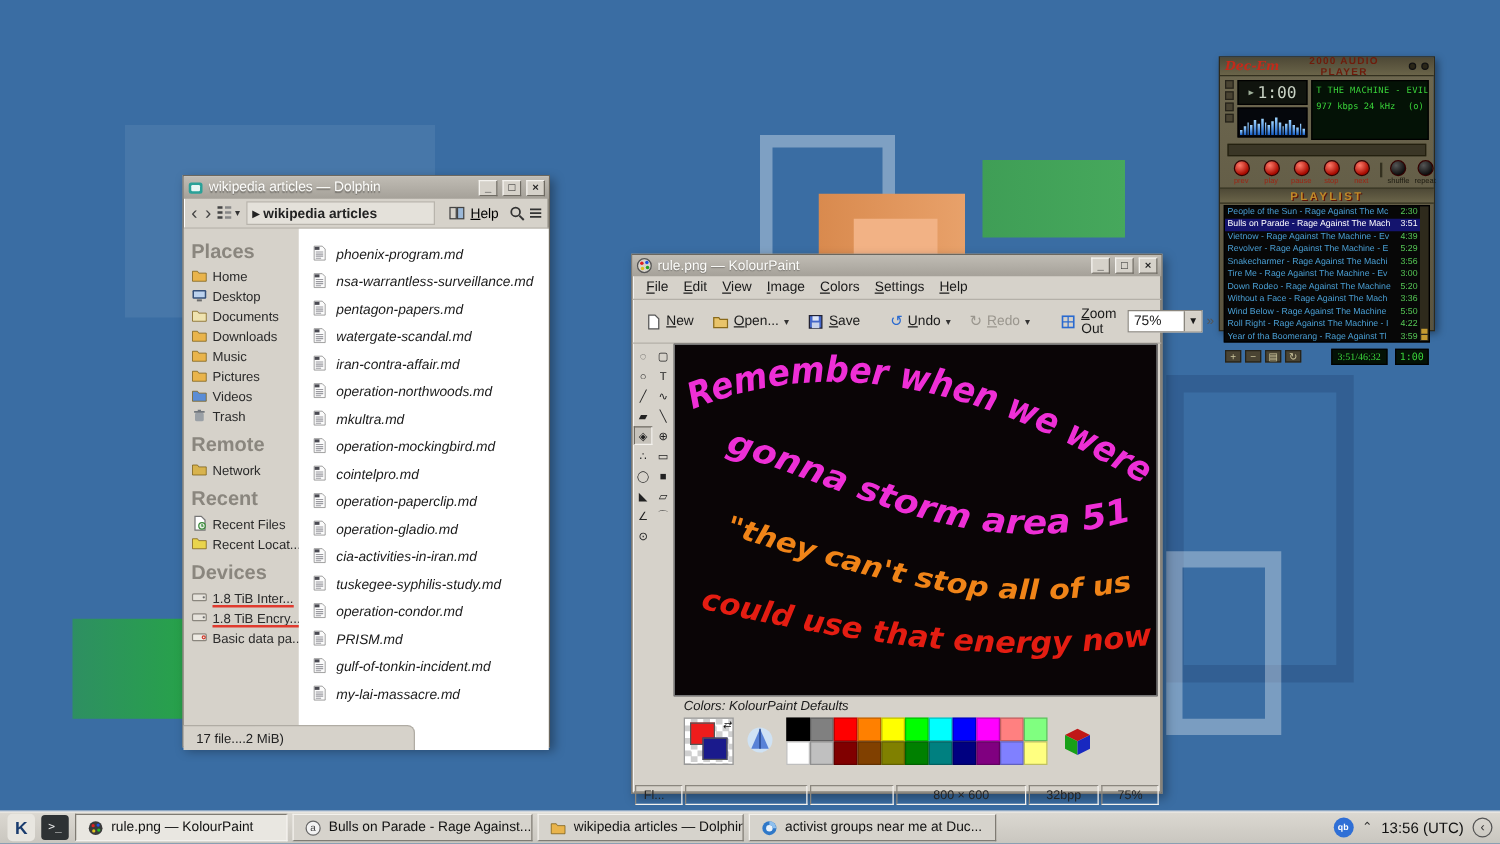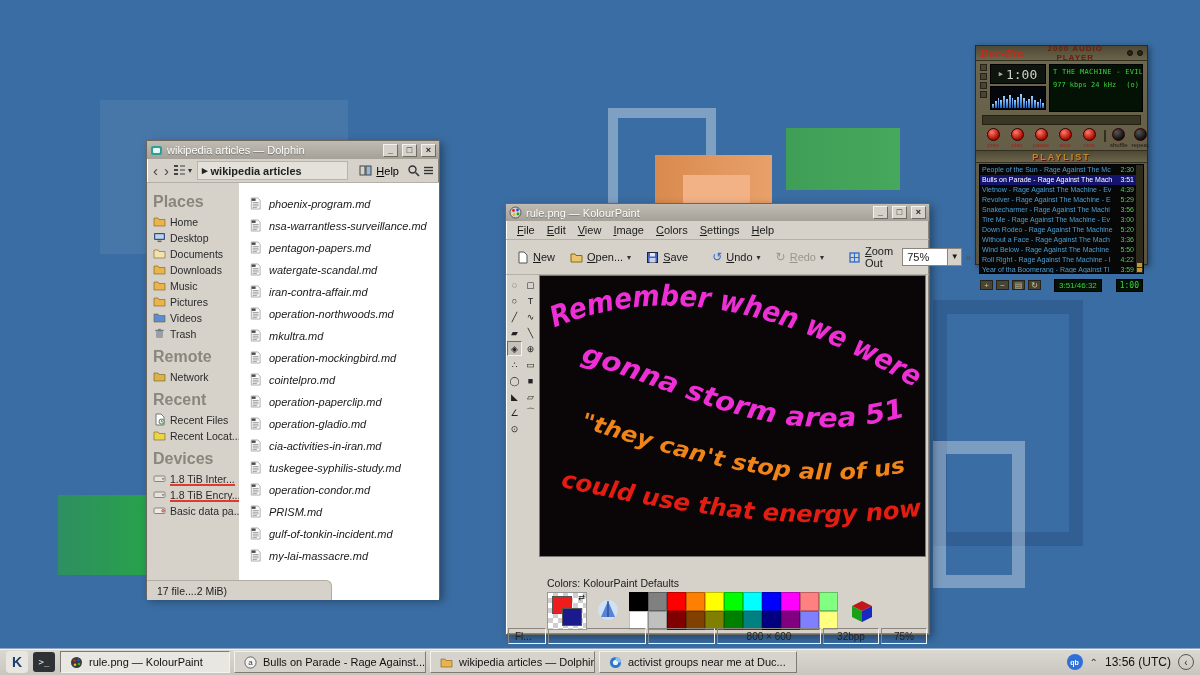--- a/index.html
+++ b/index.html
@@ -57,21 +57,21 @@
   
   #kpaint{left:505px;top:203px;width:425px;height:432px;z-index:5;}
   .kp-main{display:flex;height:352px;}
   .kp-tools{width:34px;padding:2px 1px;display:grid;grid-template-columns:15px 15px;gap:1px;
     align-content:start;justify-content:center;}
   .kp-tool{width:15px;height:15px;display:flex;align-items:center;justify-content:center;
     font-size:9px;color:#222;border:1px solid transparent;}
   .kp-tool.sel{border-color:#6f6b63 #f4f2ee #f4f2ee #6f6b63;background:#c6c2ba;}
   .kp-right{flex:1;display:flex;flex-direction:column;}
   .kp-canvas{width:387px;height:282px;background:#0a0506;border:1px solid #777;position:relative;}
-  .kp-colorszone{flex:1;padding:18px 0 0 8px;}
+  .kp-colorszone{flex:1;padding:0 0 0 8px;font-style:italic;}
   .kp-colors-label{font-size:10.5px;color:#1a1a1a;margin:2px 0 3px 0;}
   .kp-colorrow{display:flex;align-items:center;gap:10px;}
   .kp-swsel{width:40px;height:38px;position:relative;background:
     repeating-conic-gradient(#cfcfcf 0 25%,#ffffff 0 50%) 0 0/10px 10px;border:1px solid #999;}
   .kp-fg{position:absolute;left:4px;top:3px;width:20px;height:18px;border:1px solid #555;}
   .kp-bg{position:absolute;right:4px;bottom:3px;width:20px;height:18px;border:1px solid #555;}
   .kp-swap{position:absolute;right:1px;top:0;font-size:8px;color:#111;}
   .kp-sim{width:22px;height:24px;}
   .kp-pal{display:grid;grid-template-columns:repeat(11,19px);grid-auto-rows:19px;}
   .kp-cell{border:1px solid rgba(0,0,0,0.25);}
@@ -128,22 +128,22 @@
   .pl-row.sel{background:#14146e;color:#fff;}
   .pl-row .tt{flex:1;overflow:hidden;white-space:nowrap;}
   .pl-row .td{color:#56c856;}
   .pl-row.sel .td{color:#fff;}
   .pl-scroll{width:7px;background:#2e2a1c;display:flex;flex-direction:column;justify-content:flex-end;
     align-items:center;gap:1px;padding-bottom:1px;}
   .pl-scroll i{width:5px;height:4px;background:#c49a30;}
   .pl-foot{height:22px;display:flex;align-items:center;gap:3px;padding:0 4px;}
   .pl-fbtn{width:13px;height:10px;background:#4a4433;border:1px solid #26231a;color:#cfc89f;
     font-size:8px;line-height:9px;text-align:center;}
-  .pl-ftime{margin-left:10px;background:#04120 6;background:#041206;border:1px solid #000;
-    color:#3ad43a;font-family:Liberation Sans, sans-serif;font-size:8px;padding:1px 4px;}
+  .pl-ftime{margin-left:21px;background:#04120 6;background:#041206;border:1px solid #000;
+    color:#3ad43a;font-family:Liberation Serif, serif;font-size:8px;padding:1px 4px;}
   .pl-fmini{margin-left:auto;background:#041206;border:1px solid #000;color:#3ad43a;
     font-family:"DejaVu Sans Mono",monospace;font-size:8px;padding:1px 3px;}
   
   #taskbar{position:absolute;left:0;bottom:0;width:1200px;height:27px;z-index:10;
     background:linear-gradient(#dcd9d2,#c9c6bf);border-top:1px solid #8ea8c4;
     box-shadow:0 1px 0 #f4f2ee inset;display:flex;align-items:center;gap:5px;padding:0 6px;}
   .tb-k{width:22px;height:22px;border-radius:4px;background:#e8e6e0;display:flex;
     align-items:center;justify-content:center;font-weight:bold;color:#1a3c6e;font-size:14px;}
   .tb-term{width:22px;height:20px;border-radius:3px;background:#2e3234;color:#e8e8e8;
     font-size:9px;display:flex;align-items:center;justify-content:center;font-family:"DejaVu Sans Mono",monospace;}

